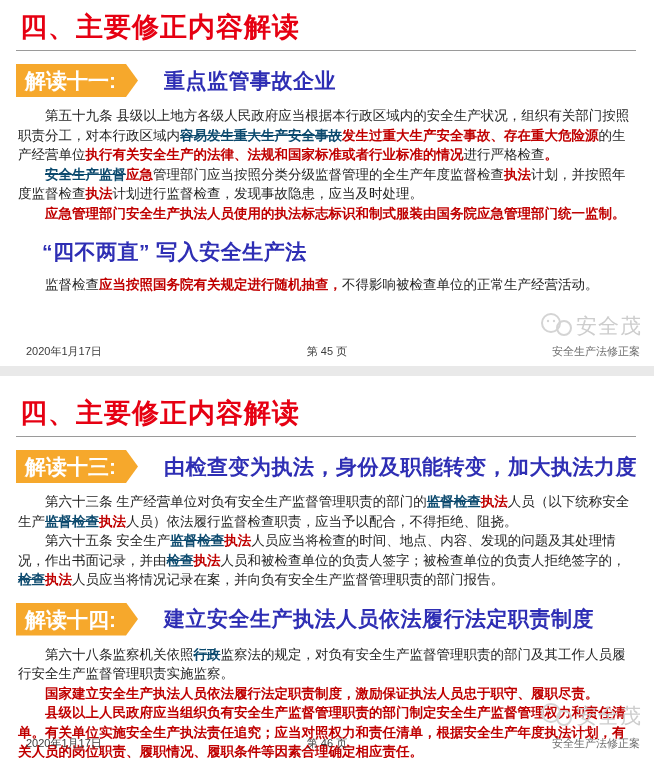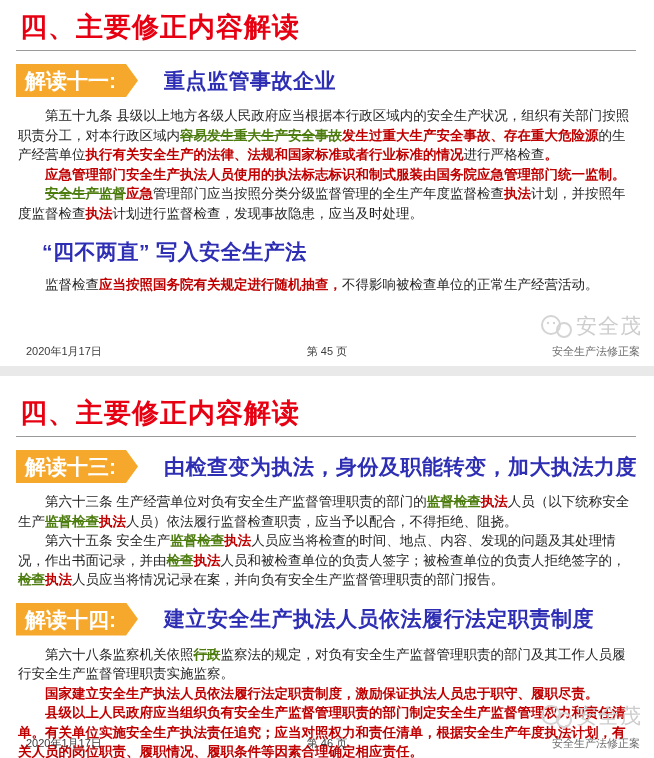--- a/index.html
+++ b/index.html
@@ -26,24 +26,24 @@
     clip-path:polygon(0 0,calc(100% - 12px) 0,100% 50%,calc(100% - 12px) 100%,0 100%);
     flex:0 0 auto;
   }
   .heading{
     margin-left:26px;color:#2e2eb4;font-weight:bold;font-size:21px;letter-spacing:.5px;
   }
   .section-body{margin:0 2px;}
   .para{margin:0;font-size:13.5px;line-height:19.5px;text-indent:2em;color:#1f1f1f;}
   .run-n{color:#1f1f1f;}
   .run-r{color:#c00000;font-weight:bold;}
-  .run-s{color:#4d7c0f;font-weight:bold;text-decoration:line-through;font-family:Liberation Serif, serif;}
+  .run-s{color:#0c4a6e;font-weight:bold;text-decoration:line-through;font-family:Liberation Serif, serif;}
 
   .brandmark{
-    position:absolute;right:12px;display:flex;align-items:flex-end;gap:2px;
+    position:absolute;right:12px;display:flex;align-items:flex-start;gap:2px;
     color:#cdcdcd;font-size:21px;letter-spacing:1px;white-space:nowrap;
   }
   .slide-1 .brandmark{bottom:26px;}
   .slide-2 .brandmark{bottom:28px;}
   .brandmark svg{flex:0 0 auto;}
 
   .footer{position:absolute;left:0;right:0;bottom:8px;height:14px;font-size:11px;color:#3c3c3c;}
   .f-date{position:absolute;left:26px;}
   .f-page{position:absolute;left:0;right:0;text-align:center;}
   .f-caption{position:absolute;right:14px;color:#6f6f6f;text-align:right;}
@@ -57,22 +57,22 @@
     <h1 class="slide-title">四、主要修正内容解读</h1>
     <hr class="title-rule">
 
     <div class="section">
       <div class="section-head">
         <span class="badge">解读十一:</span>
         <span class="heading">重点监管事故企业</span>
       </div>
       <div class="section-body">
           <p class="para"><span class="run-n">第五十九条  县级以上地方各级人民政府应当根据本行政区域内的安全生产状况，组织有关部门按照职责分工，对本行政区域内</span><span class="run-s">容易发生重大生产安全事故</span><span class="run-r">发生过重大生产安全事故、存在重大危险源</span><span class="run-n">的生产经营单位</span><span class="run-r">执行有关安全生产的法律、法规和国家标准或者行业标准的情况</span><span class="run-n">进行严格检查</span><span class="run-r">。</span></p>
+          <p class="para"><span class="run-s">安全生产监督</span><span class="run-r">应急</span><span class="run-n">管理部门应当按照分类分级监督管理的全生产年度监督检查</span><span class="run-r">执法</span><span class="run-n">计划，并按照年度监督检查</span><span class="run-r">执法</span><span class="run-n">计划进行监督检查，发现事故隐患，应当及时处理。</span></p>
           <p class="para"><span class="run-r">应急管理部门安全生产执法人员使用的执法标志标识和制式服装由国务院应急管理部门统一监制。</span></p>
-          <p class="para"><span class="run-s">安全生产监督</span><span class="run-r">应急</span><span class="run-n">管理部门应当按照分类分级监督管理的全生产年度监督检查</span><span class="run-r">执法</span><span class="run-n">计划，并按照年度监督检查</span><span class="run-r">执法</span><span class="run-n">计划进行监督检查，发现事故隐患，应当及时处理。</span></p>
         </div>
     </div>
 
     <div class="section" style="margin-top:15px;">
       <div class="section-head">
         <span class="heading">“四不两直” 写入安全生产法</span>
       </div>
       <div class="section-body">
           <p class="para"><span class="run-n">监督检查</span><span class="run-r">应当按照国务院有关规定进行随机抽查，</span><span class="run-n">不得影响被检查单位的正常生产经营活动。</span></p>
         </div>

